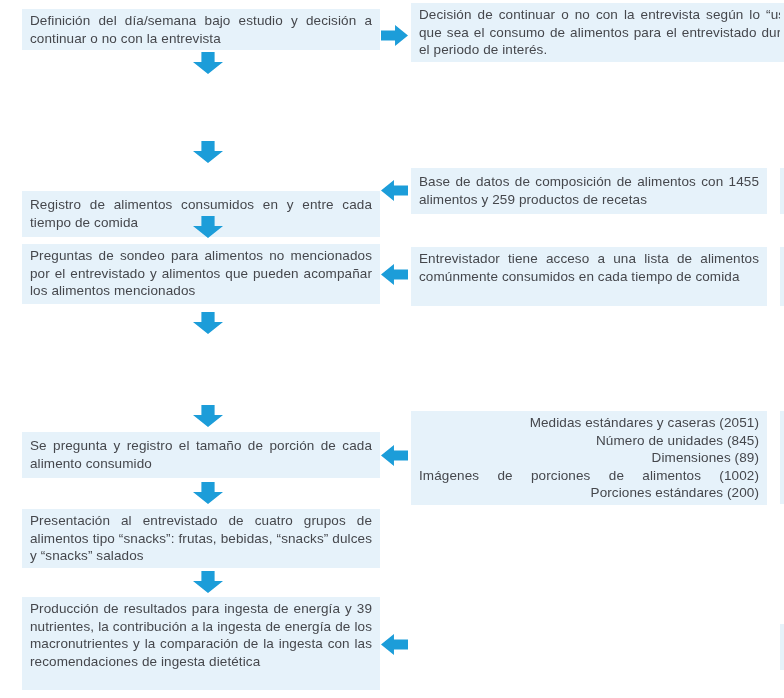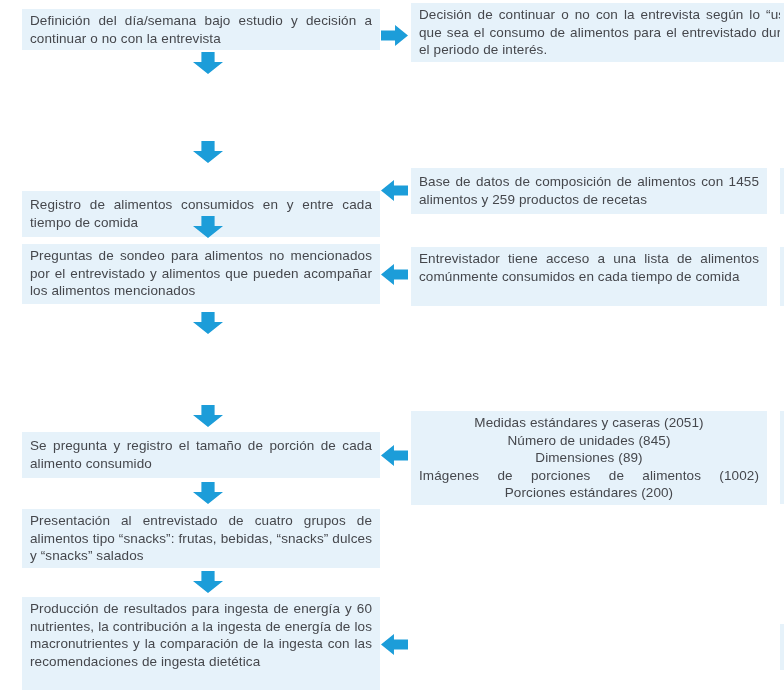--- a/index.html
+++ b/index.html
@@ -44,21 +44,21 @@
   #b7 { top: 509px; min-height: 59px; }
   #b8 { top: 597px; min-height: 93px; }
 
   
   #r1 { top: 3px;   min-height: 59px; width: 405px; }
   #r2 { top: 168px; min-height: 46px; padding-top: 5px; }
   #r3 { top: 247px; min-height: 59px; }
   #r4 { top: 411px; min-height: 93px; }
   #r5 { top: 624px; min-height: 46px; padding-top: 5px; }
 
-  .note-line { text-align: center; }
+  .note-line { text-align: right; }
   .note-line.stretch { text-align: justify; text-align-last: justify; }
 
   
   .arr { position: absolute; background: var(--arrow-blue); }
   .arr-down {
     width: 30px; height: 22px; left: 193px;
     clip-path: polygon(28% 0, 72% 0, 72% 45%, 100% 45%, 50% 100%, 0 45%, 28% 45%);
   }
   .arr-right {
     width: 27px; height: 21px; left: 381px;
@@ -93,21 +93,21 @@
 </head>
 <body>
 
 <div class="canvas">
 
   <div class="box lbox" id="b1">Definición del día/semana bajo estudio y decisión a continuar o no con la entrevista</div>
   <div class="box lbox" id="b3">Registro de alimentos consumidos en y entre cada tiempo de comida</div>
   <div class="box lbox" id="b4">Preguntas de sondeo para alimentos no mencionados por el entrevistado y alimentos que pueden acompañar los alimentos mencionados</div>
   <div class="box lbox" id="b6">Se pregunta y registro el tamaño de porción de cada alimento consumido</div>
   <div class="box lbox" id="b7">Presentación al entrevistado de cuatro grupos de alimentos tipo “snacks”: frutas, bebidas, “snacks” dulces y “snacks” salados</div>
-  <div class="box lbox" id="b8">Producción de resultados para ingesta de energía y 60 nutrientes, la contribución a la ingesta de energía de los macronutrientes y la comparación de la ingesta con las recomendaciones de ingesta dietética</div>
+  <div class="box lbox" id="b8">Producción de resultados para ingesta de energía y 39 nutrientes, la contribución a la ingesta de energía de los macronutrientes y la comparación de la ingesta con las recomendaciones de ingesta dietética</div>
 
   <div class="box rbox" id="r1">Decisión de continuar o no con la entrevista según lo “usual” que sea el consumo de alimentos para el entrevistado durante el periodo de interés.</div>
   <div class="box rbox" id="r2">Base de datos de composición de alimentos con 1455 alimentos y 259 productos de recetas</div>
   <div class="box rbox" id="r3">Entrevistador tiene acceso a una lista de alimentos comúnmente consumidos en cada tiempo de comida</div>
   <div class="box rbox" id="r4">
     <div class="note-line">Medidas estándares y caseras (2051)</div>
     <div class="note-line">Número de unidades (845)</div>
     <div class="note-line">Dimensiones (89)</div>
     <div class="note-line stretch">Imágenes de porciones de alimentos (1002)</div>
     <div class="note-line">Porciones estándares (200)</div>

